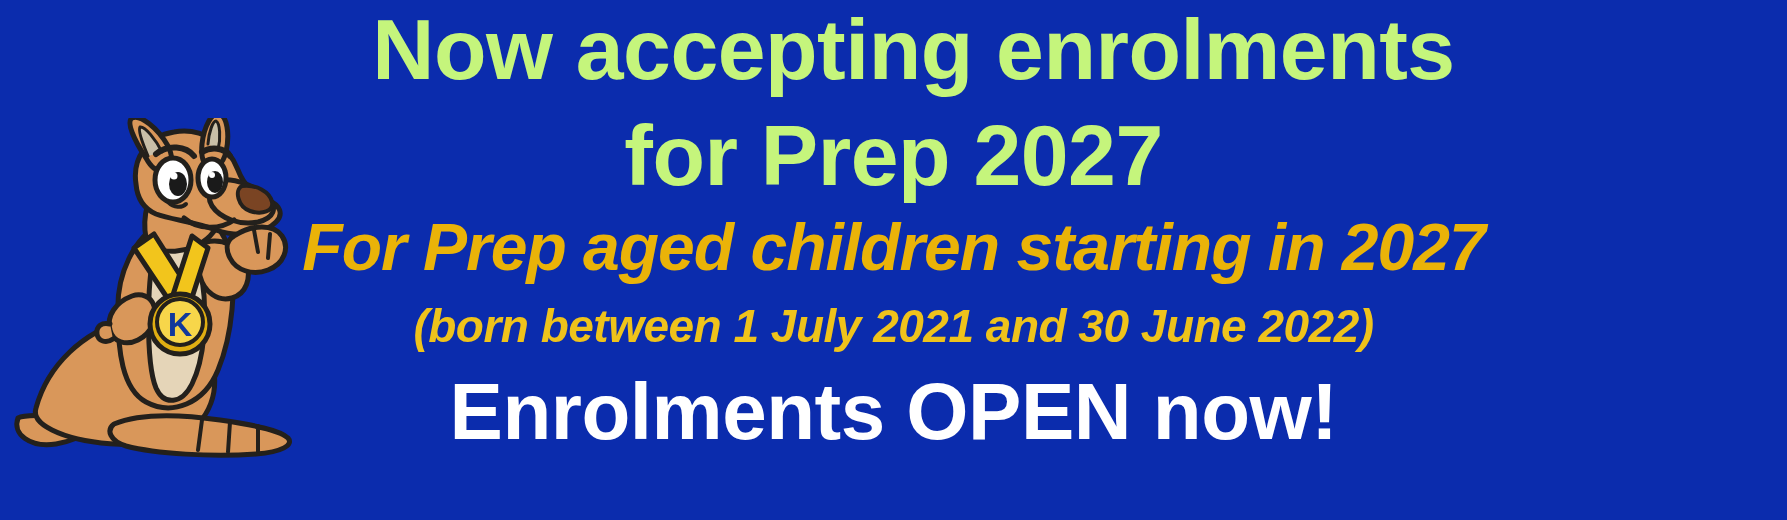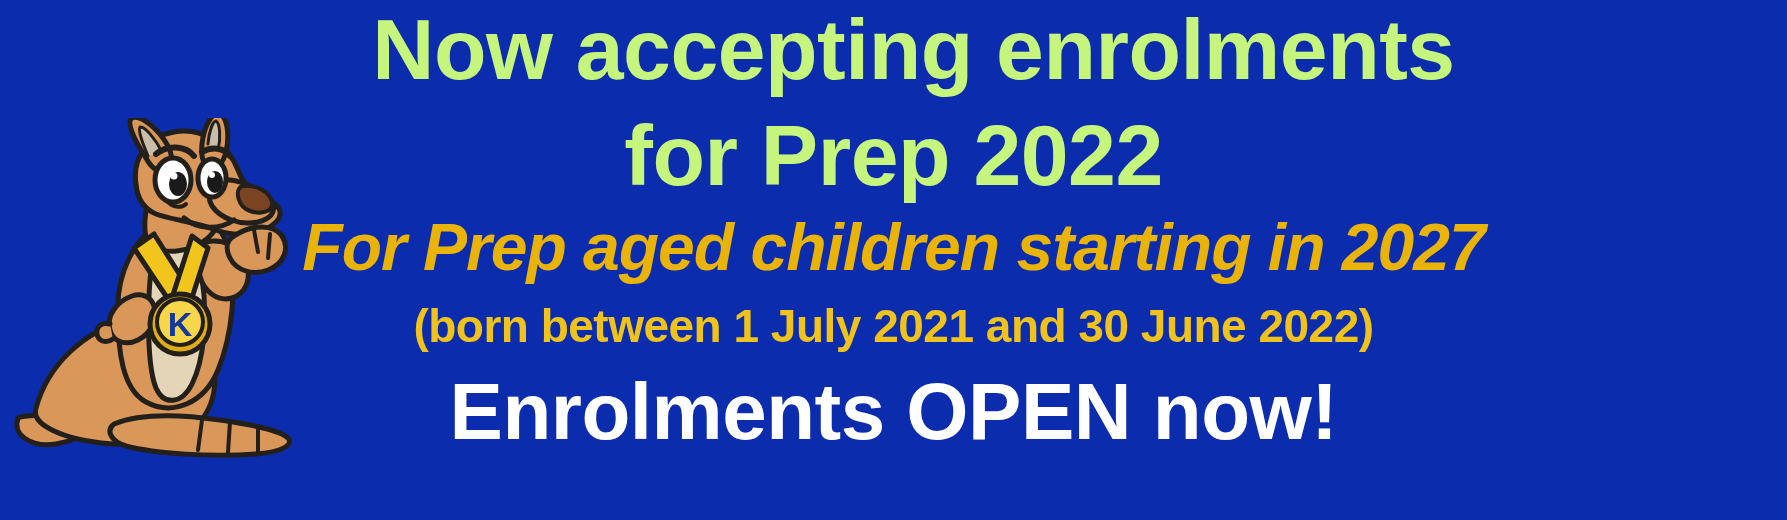--- a/index.html
+++ b/index.html
@@ -70,20 +70,21 @@
     font-size: 66px;
     font-weight: 700;
     font-style: italic;
     letter-spacing: -1px;
     color: #eab308;
   }
   .birthline {
     top: 303px;
     font-size: 46px;
     font-weight: 700;
+    font-style: italic;
     letter-spacing: -0.5px;
     color: #EFC31B;
   }
   .ctaline {
     top: 372px;
     font-size: 80px;
     font-weight: 700;
     letter-spacing: -0.5px;
     color: #FFFFFF;
     text-align: center;
@@ -166,21 +167,21 @@
         <circle cx="174" cy="206" r="30" fill="#E0AE12" stroke-width="5"></circle>
         <circle cx="174" cy="204" r="23" fill="#F7D64A" stroke-width="4"></circle>
       </g>
       <text x="174" y="218" text-anchor="middle" font-family="Liberation Sans, sans-serif" font-size="34" font-weight="700" fill="#12399B" stroke="none">K</text>
     </svg>
   </div>
 
   <div id="text-stack">
     <div class="line headline-1">Now accepting enrolments</div>
 
-    <div class="line headline-2">for Prep 2022</div>
+    <div class="line headline-2">for Prep 2027</div>
 
     <div class="line subline">For Prep aged children starting in 2027</div>
 
     <div class="line birthline">(born between 1 July 2021 and 30 June 2022)</div>
 
     <div class="line ctaline">Enrolments OPEN now!</div>
   </div>
 
 </div>
 

